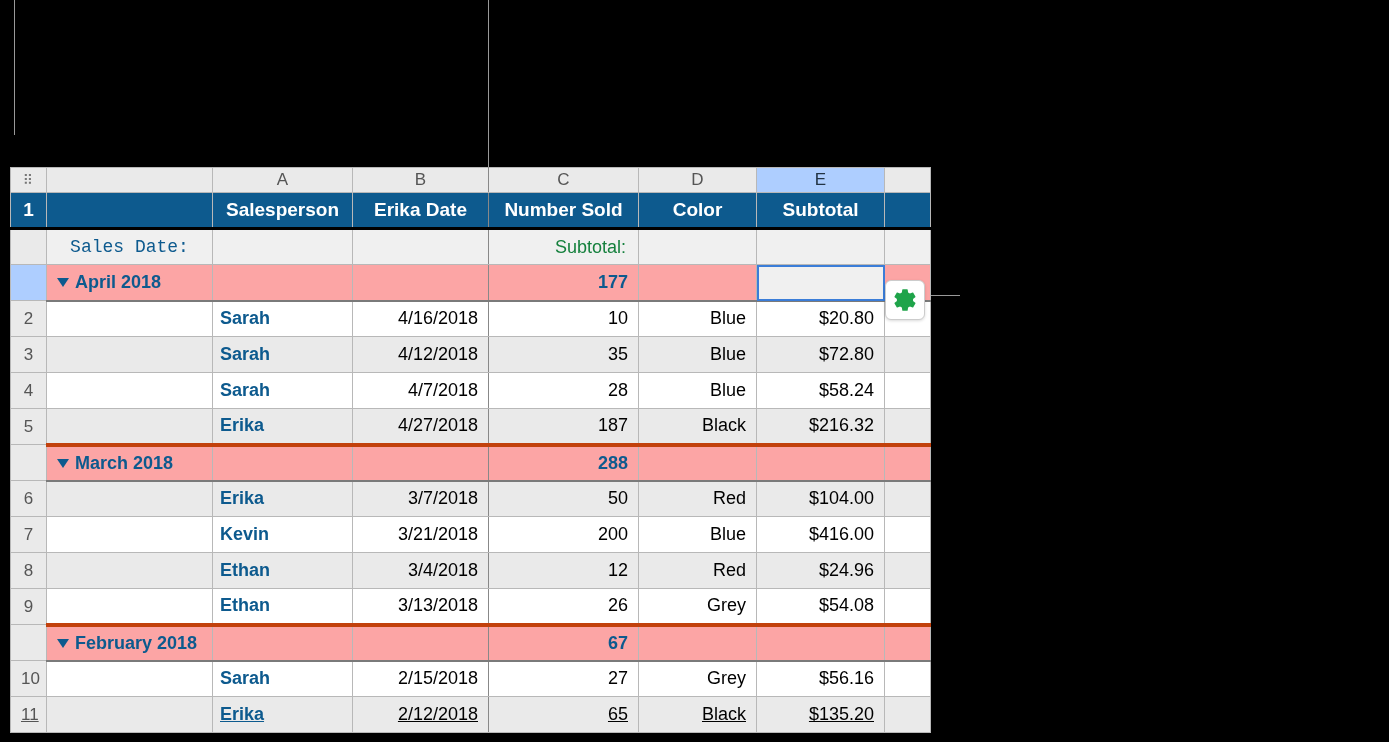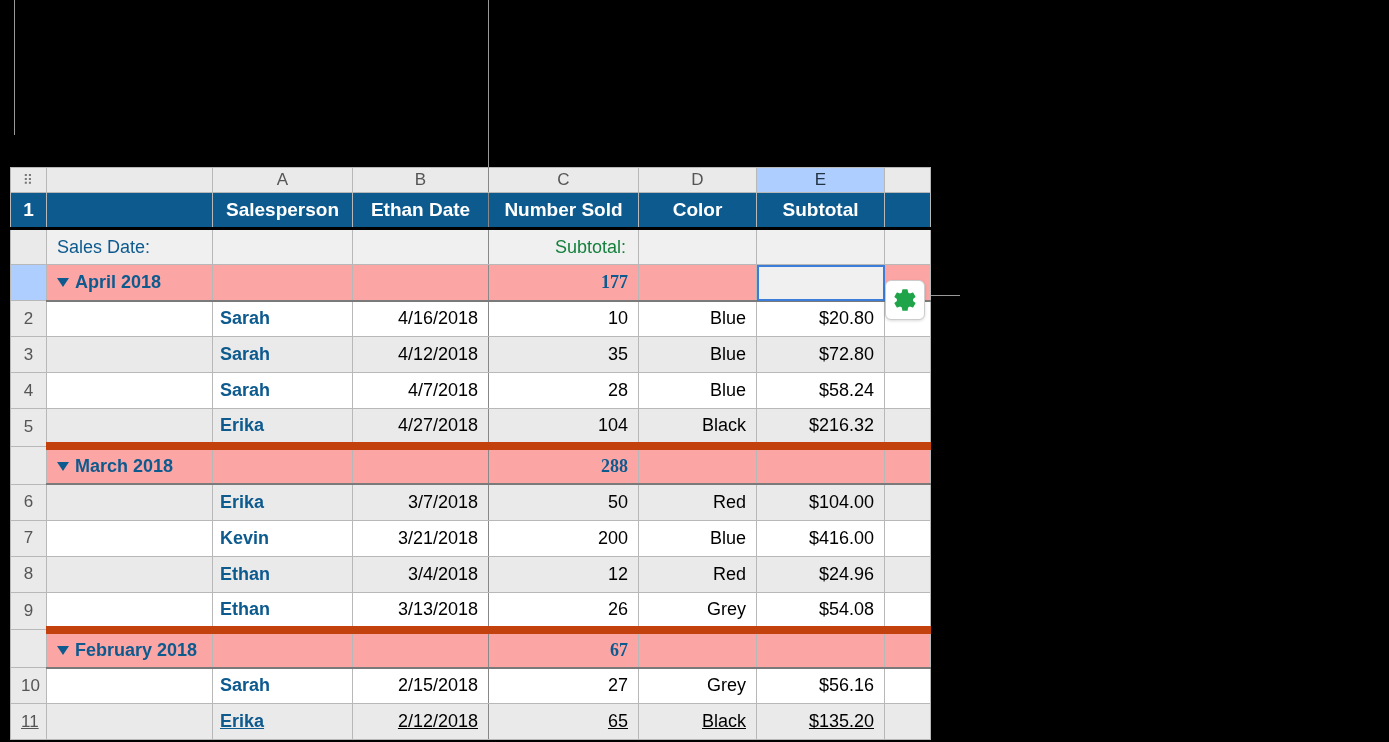--- a/index.html
+++ b/index.html
@@ -89,22 +89,22 @@
   }
   .sumrow .lbl { text-align: right; padding-right: 12px; color:#15803d; font-weight:500;}
   .sumrow .fw  { font-weight:500; }
 
   
   .grp td {
     background: #fca5a5;
     font-weight: 700;
     color: #0d5a8e;
   }
-  .grp .num { text-align: right; color:#0d5a8e;font-family:Liberation Serif, serif; }
-  .grp-border-top td:not(.rownum) { border-top: 8px solid #c2410c; }
+  .grp .num { text-align: right; color:#0d5a8e; }
+  .grp-border-top td:not(.rownum) { border-top: 4px solid #c2410c; }
   .grp-border-bot td:not(.rownum) { border-bottom: 2px solid #7a7a7a; }
 
   
   .data .name { color:#0d5a8e; font-weight:700; text-align:left;padding-left:7px; }
   .data .date { text-align:right; }
   .data .num  { text-align:right; }
   .data .color{ text-align:right; }
   .data .money{ text-align:right; }
   .data.alt td:not(.rownum) { background:#eaeaea; }
 
@@ -203,30 +203,30 @@
   <td class="splitR">C</td>
   <td>D</td>
   <td class="selected">E</td>
   <td></td>
 </tr>
 
 <tr class="hdr hdr-border-bottom">
   <td class="rownum">1</td>
   <td class="first"></td>
   <td>Salesperson</td>
-  <td class="splitL">Ethan Date</td>
+  <td class="splitL">Erika Date</td>
   <td class="splitR">Number Sold</td>
   <td>Color</td>
   <td>Subtotal</td>
   <td></td>
 </tr>
 
 <tr class="sumrow">
   <td class="rownum blank"></td>
-  <td class="fw" style="text-align:left;">Sales Date:</td>
+  <td class="fw" style="text-align:center;font-family:Liberation Mono, monospace;">Sales Date:</td>
   <td></td>
   <td class="splitL"></td>
   <td class="splitR lbl">Subtotal:</td>
   <td></td>
   <td></td>
   <td></td>
 </tr>
 
 <tr class="grp grp-border-bot">
   <td class="rownum blank selected"></td>
@@ -267,21 +267,21 @@
   <td class="num splitR">28</td>
   <td class="color">Blue</td>
   <td class="money">$58.24</td>
   <td></td>
 </tr>
 <tr class="data alt">
   <td class="rownum">5</td>
   <td></td>
   <td class="name">Erika</td>
   <td class="date splitL">4/27/2018</td>
-  <td class="num splitR">104</td>
+  <td class="num splitR">187</td>
   <td class="color">Black</td>
   <td class="money">$216.32</td>
   <td></td>
 </tr>
 
 <tr class="grp grp-border-top grp-border-bot">
   <td class="rownum blank"></td>
   <td style="text-align:left;"><span class="tri"></span><span>March 2018</span></td>
   <td></td>
   <td class="splitL"></td>

